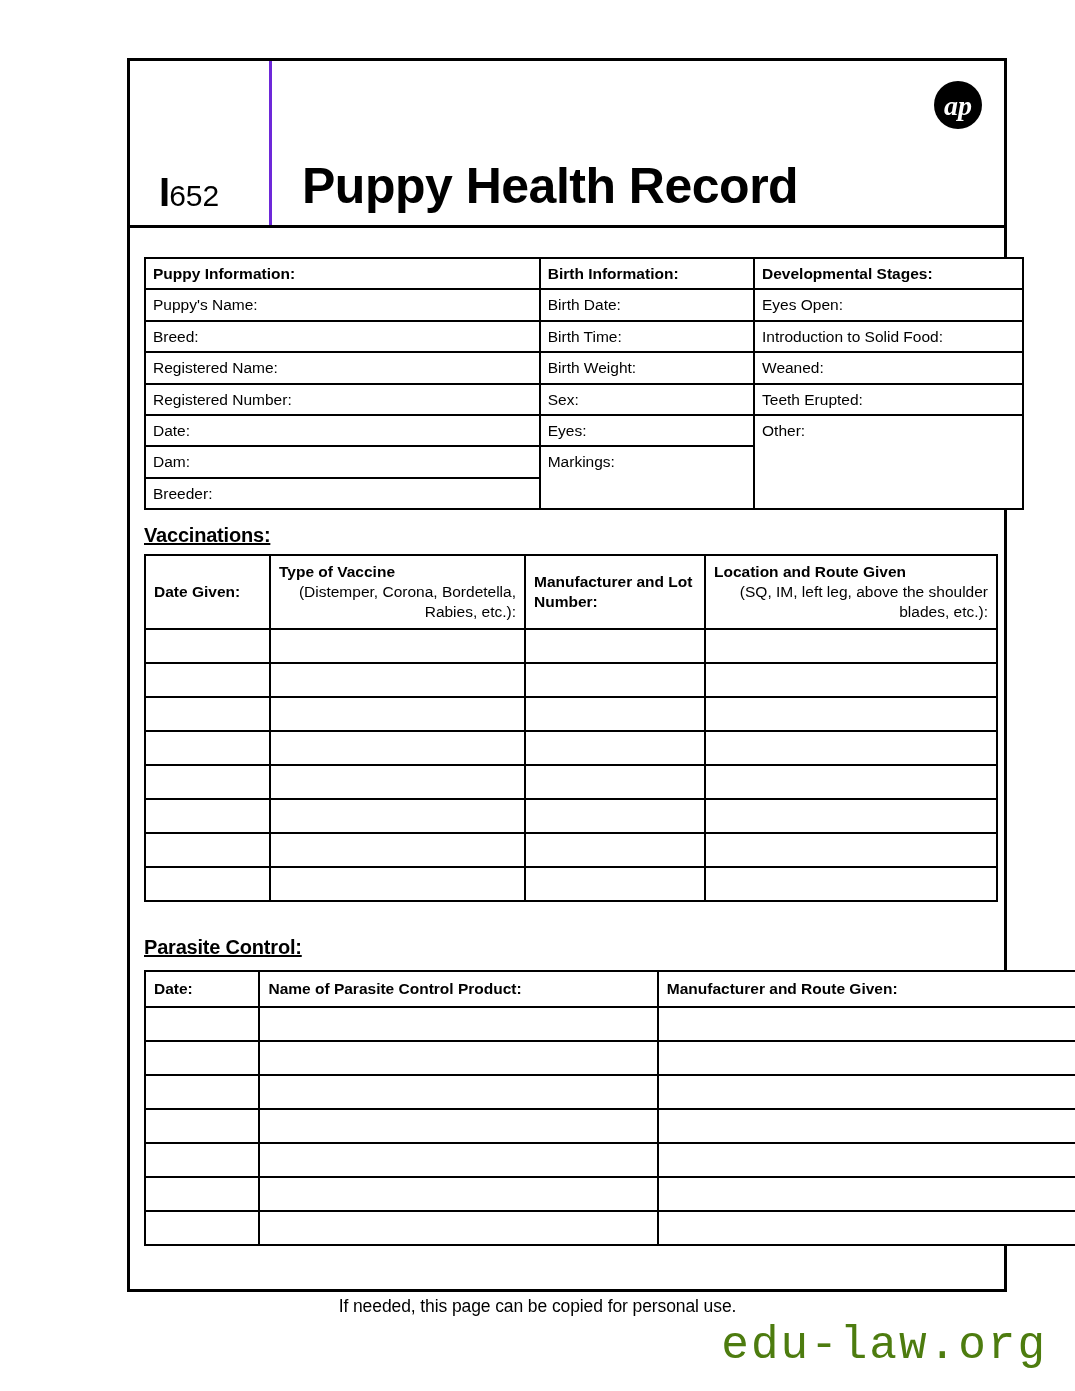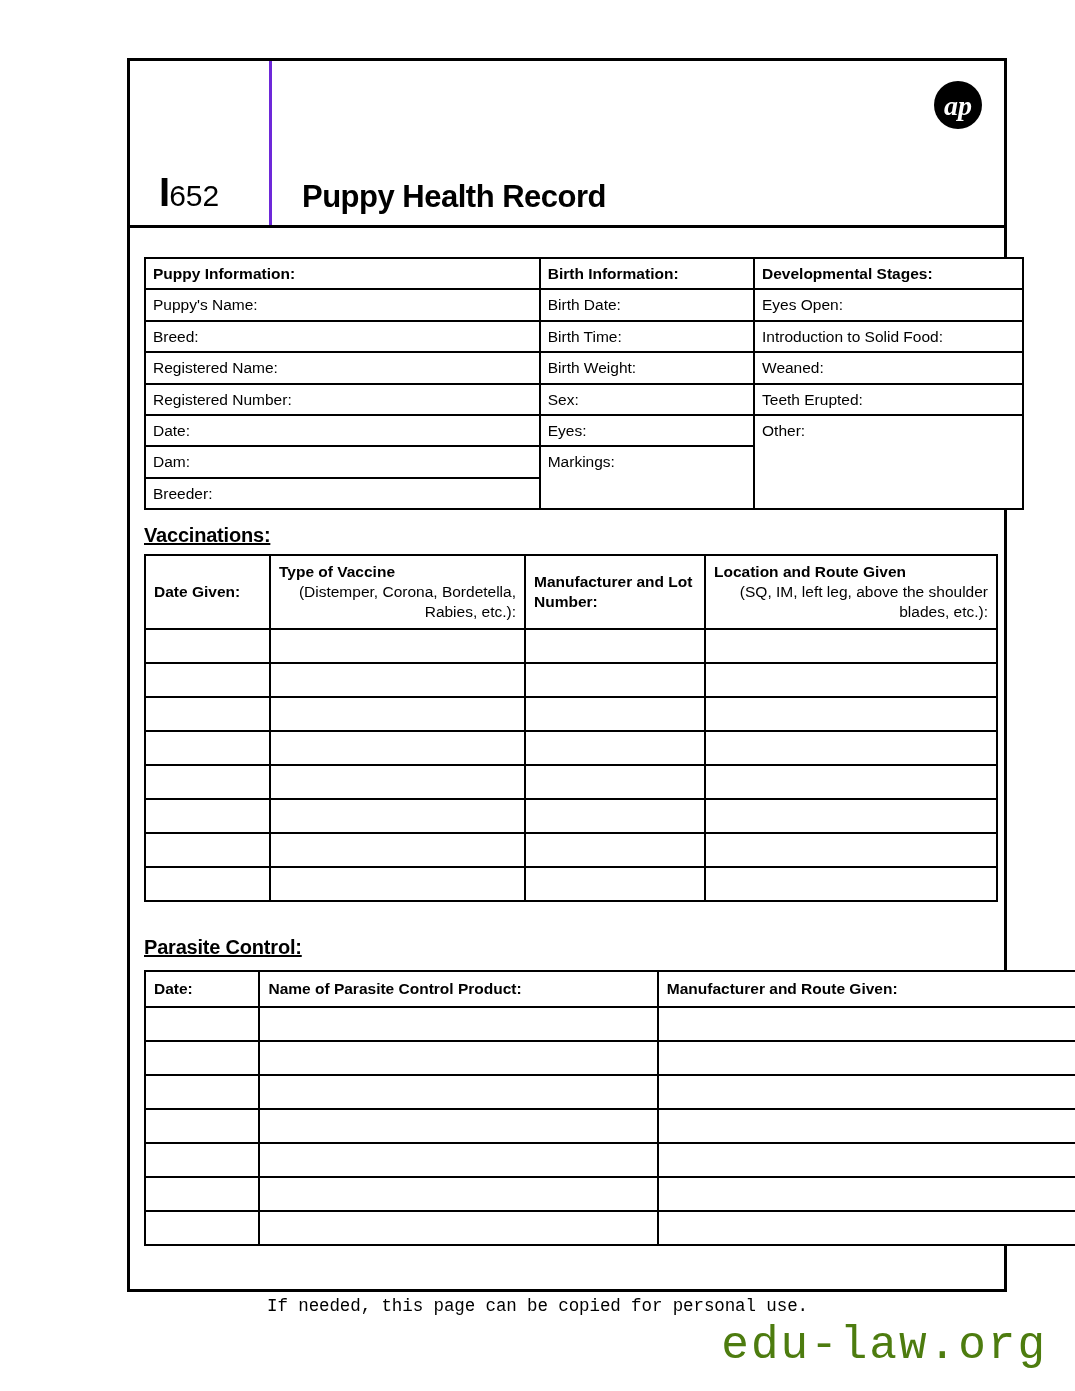--- a/index.html
+++ b/index.html
@@ -60,21 +60,21 @@
     letter-spacing: -1px;
   }
   #code-text .code-digits {
     font-weight: normal;
     font-size: 30px;
   }
   #doc-title {
     position: absolute;
     left: 172px;
     bottom: 10px;
-    font-size: 31px;
+    font-size: 50px;
     font-weight: bold;
     letter-spacing: -0.5px;
     white-space: nowrap;
   }
   #brand-logo {
     position: absolute;
     right: 20px;
     top: 18px;
     width: 52px;
     height: 52px;
@@ -155,21 +155,20 @@
 
   
   #footer-note {
     position: absolute;
     left: 0;
     right: 0;
     top: 1296px;
     text-align: center;
     font-size: 17.5px;
     letter-spacing: -0.1px;
-    font-family: Liberation Mono, monospace;
   }
   #watermark {
     position: absolute;
     right: 28px;
     top: 1320px;
     font-family: Liberation Mono, monospace;
     font-size: 46px;
     color: #4d7c0f;
     letter-spacing: 2px;
     white-space: nowrap;

